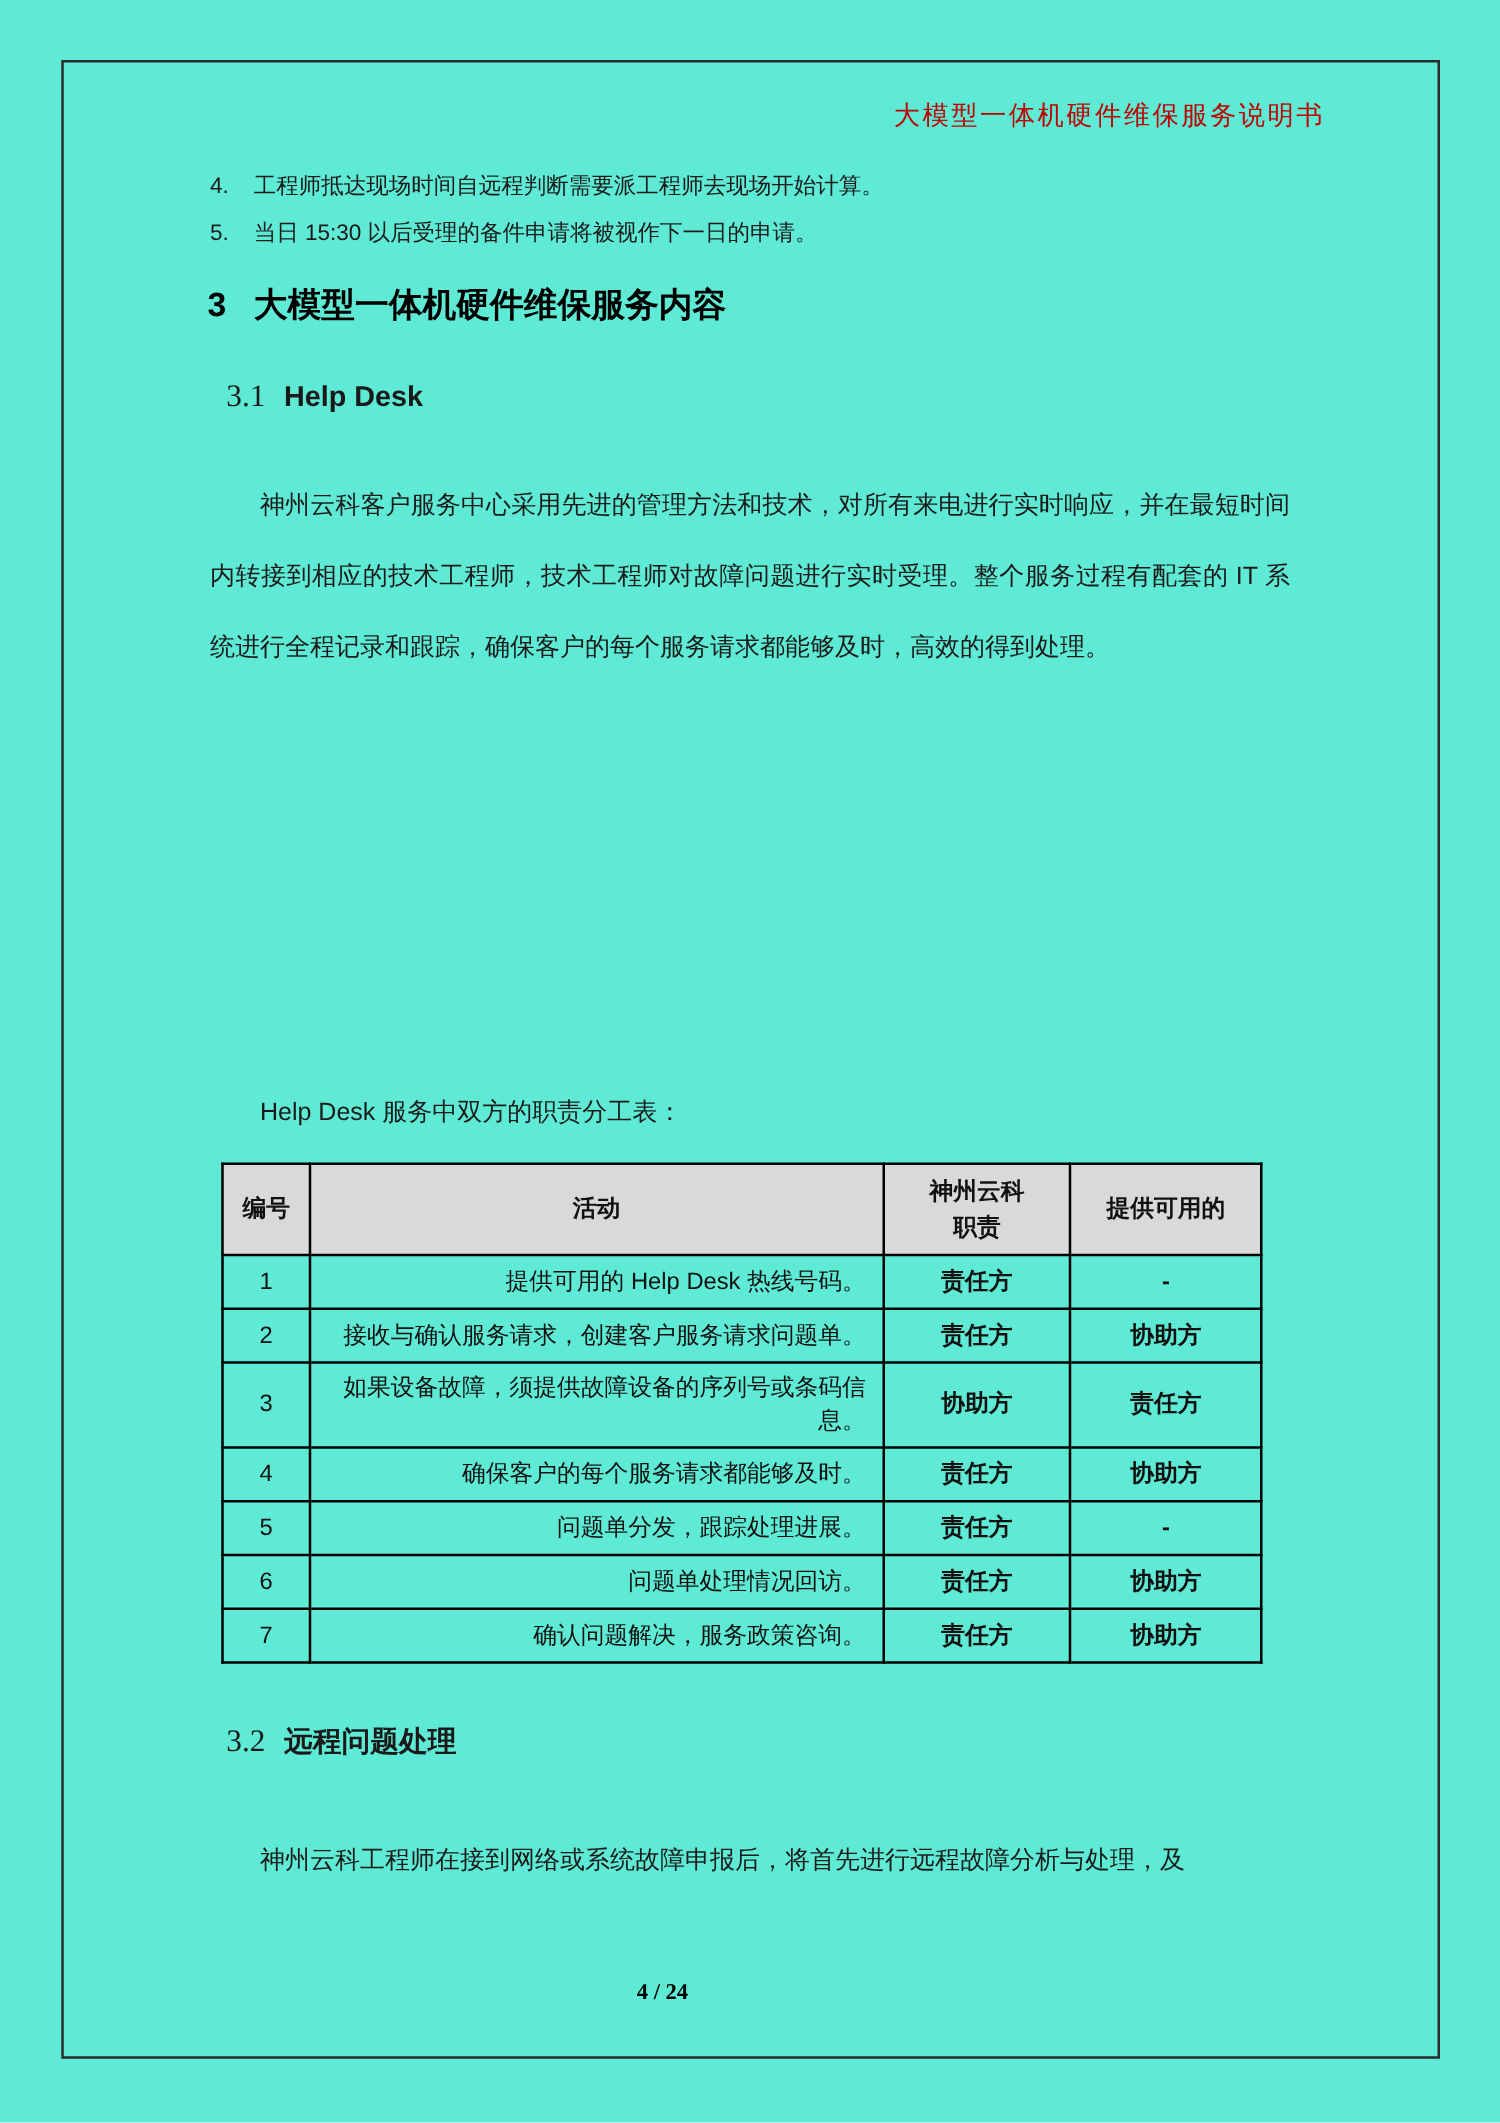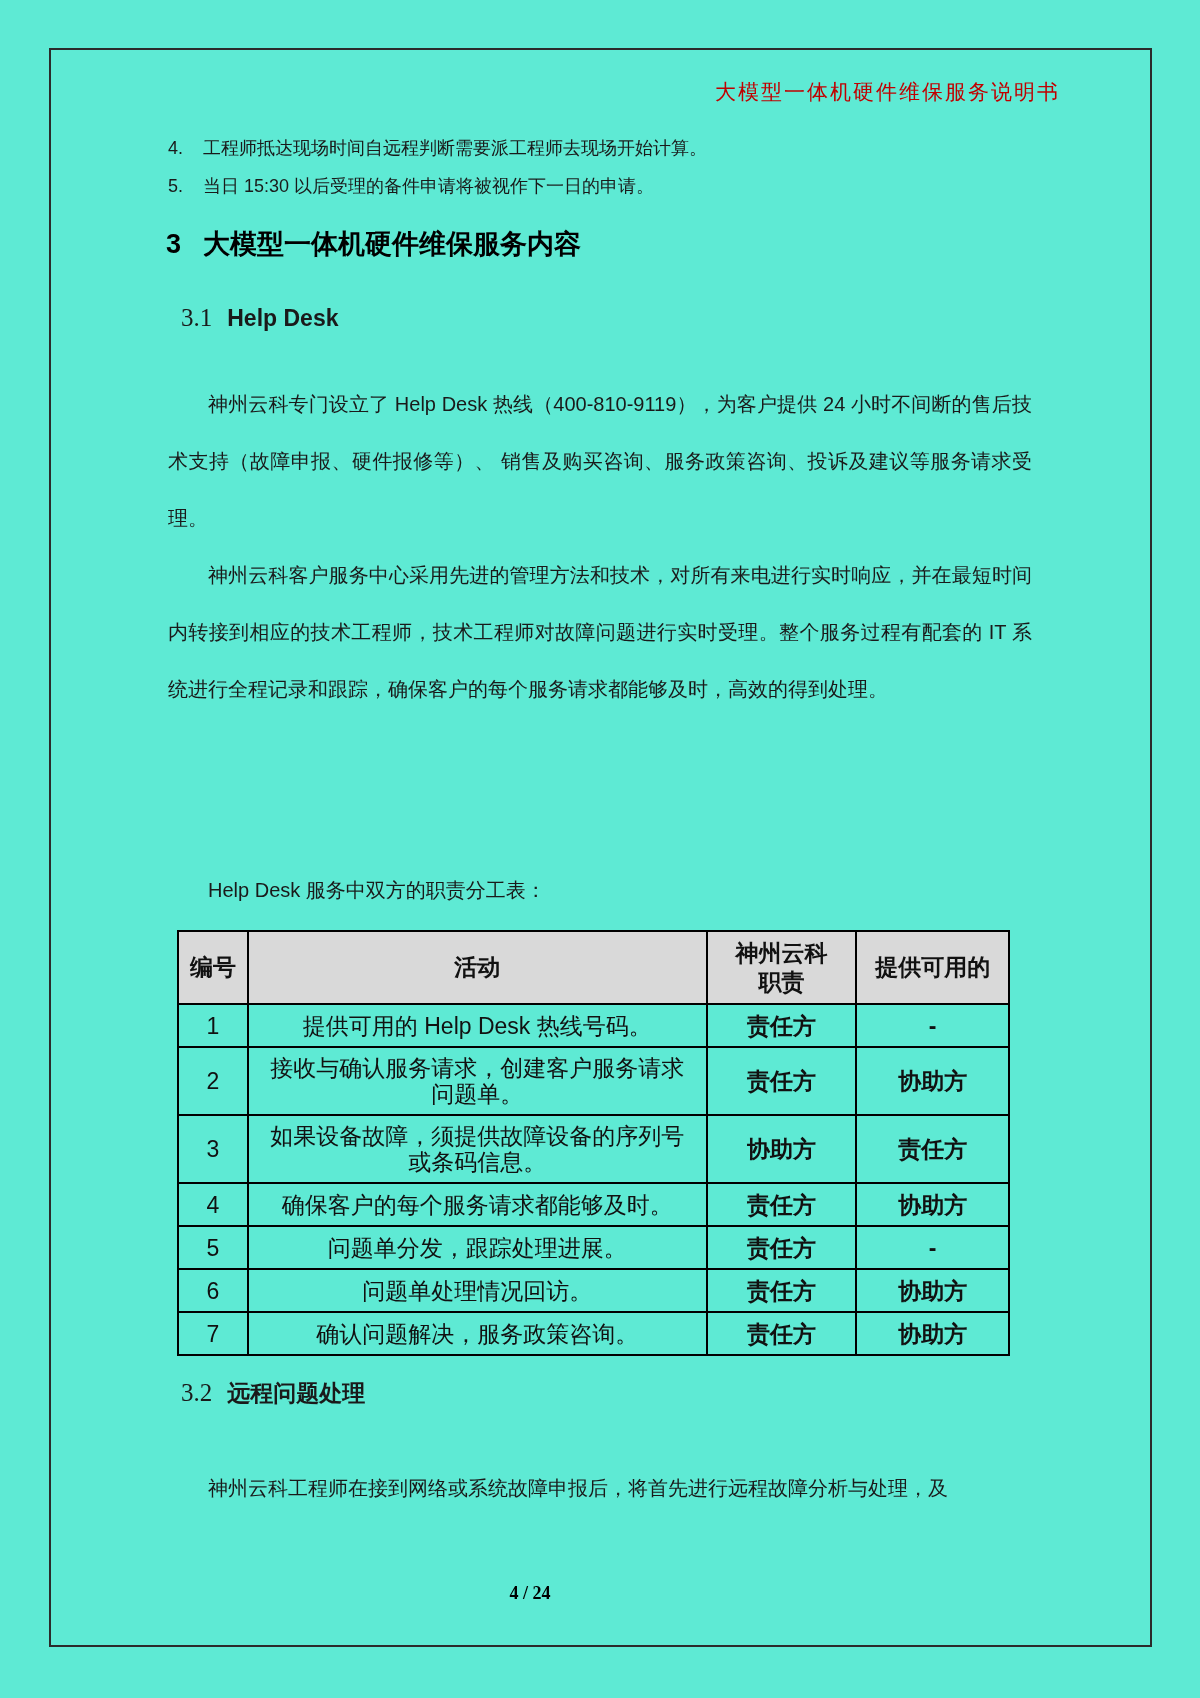--- a/index.html
+++ b/index.html
@@ -84,21 +84,21 @@
     line-height: 57px;
     text-indent: 2em;
   }
 
   table.resp-table {
     position: absolute;
     left: 177px;
     top: 930px;
     width: 833px;
     border-collapse: collapse;
-    font-size: 23px;
+    font-size: 19px;
     color: #111;
   }
   .resp-table th, .resp-table td {
     border: 2px solid #000;
     vertical-align: middle;
   }
   .resp-table th {
     background: #d9d9d9;
     height: 73px;
     font-weight: bold;
@@ -106,21 +106,21 @@
     white-space: pre-line;
     line-height: 29px;
     padding: 4px 6px;
   }
   .resp-table td {
     height: 43px;
     line-height: 26px;
     padding: 7px 10px;
     text-align: center;
   }
-  .resp-table td.activity { text-align: center; padding-left: 13px; padding-right: 13px; }
+  .resp-table td.activity { text-align: right; padding-left: 13px; padding-right: 13px; }
   .resp-table td.role { font-weight: bold; }
 
   .closing-text {
     position: absolute;
     left: 168px;
     top: 1460px;
     width: 864px;
     font-size: 20px;
     line-height: 57px;
     text-indent: 2em;
@@ -161,21 +161,20 @@
 
   <div class="h1">
     <span class="h1-num">3</span><span class="h1-title">大模型一体机硬件维保服务内容</span>
   </div>
 
   <div class="h2 h2-helpdesk">
     <span class="h2-num">3.1</span><span class="h2-title">Help Desk</span>
   </div>
 
   <div class="body-text">
-    <p>神州云科专门设立了 Help Desk 热线（400-810-9119），为客户提供 24 小时不间断的售后技术支持（故障申报、硬件报修等）、 销售及购买咨询、服务政策咨询、投诉及建议等服务请求受理。</p>
     <p>神州云科客户服务中心采用先进的管理方法和技术，对所有来电进行实时响应，并在最短时间内转接到相应的技术工程师，技术工程师对故障问题进行实时受理。整个服务过程有配套的 IT 系统进行全程记录和跟踪，确保客户的每个服务请求都能够及时，高效的得到处理。</p>
   </div>
 
   <div class="table-intro">Help Desk 服务中双方的职责分工表：</div>
 
   <table class="resp-table">
     <colgroup>
       <col style="width:70px">
       <col style="width:460px">
       <col style="width:150px">

